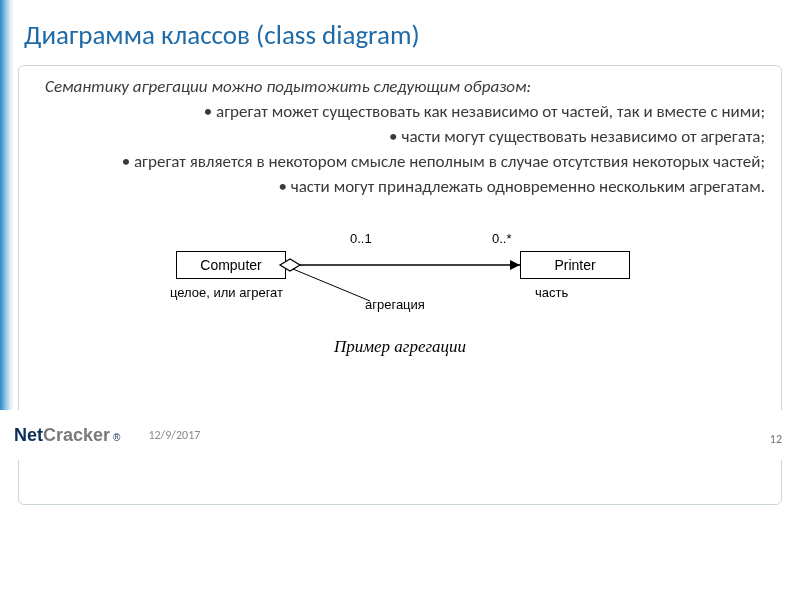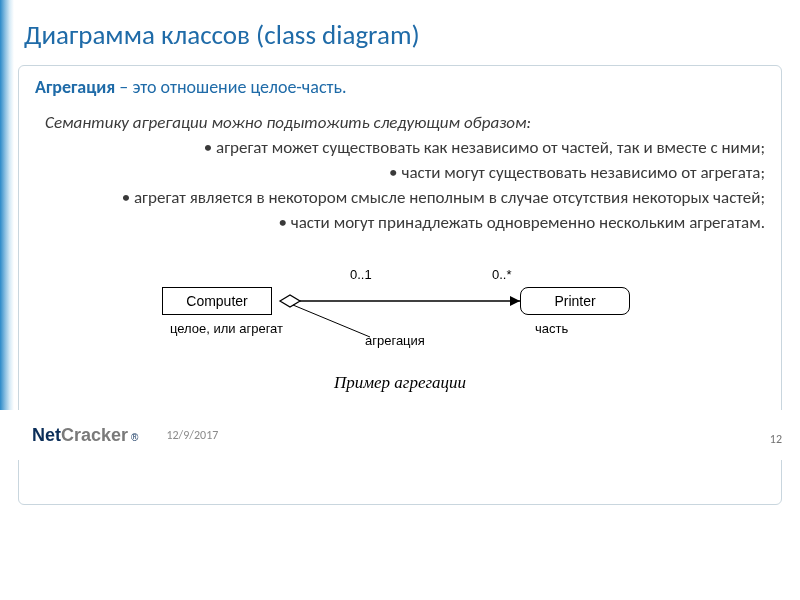--- a/index.html
+++ b/index.html
@@ -55,22 +55,22 @@
       font-family: Arial, sans-serif;
     }
     .class-box {
       position: absolute;
       border: 1.5px solid #000;
       background: #fff;
       font-size: 14px;
       text-align: center;
       padding: 5px 0;
     }
-    .class-left { left: 22px; top: 22px; width: 110px; }
-    .class-right { left: 380px; top: 22px; width: 110px; border-radius: 8px; }
+    .class-left { left: 36px; top: 22px; width: 110px; }
+    .class-right { left: 380px; top: 22px; width: 110px; }
     .label-caption {
       position: absolute;
       font-size: 13px;
       color: #000;
       font-family: Arial, sans-serif;
     }
     .caption-left { left: 30px; top: 56px; }
     .caption-right { left: 395px; top: 56px; }
     .caption-agg { left: 225px; top: 68px; }
     .mult-left { left: 210px; top: 2px; font-size: 13px; }
@@ -85,21 +85,21 @@
       font-family: 'Times New Roman', serif;
     }
     .footer {
       position: absolute;
       bottom: 0;
       left: 0;
       right: 0;
       height: 50px;
       display: flex;
       align-items: center;
-      padding: 0 32px;
+      padding: 0 14px;
       background: #fff;
     }
     .logo {
       display: flex;
       align-items: baseline;
       font-family: 'Segoe UI', Arial, sans-serif;
       margin-right: 28px;
     }
     .logo-net { color: #0b2e59; font-weight: 700; font-size: 18px; }
     .logo-cracker { color: #7a7a7a; font-weight: 700; font-size: 18px; }
@@ -128,23 +128,20 @@
 </head>
 <body>
 
 <div class="slide">
 
   <div class="header">
     <div class="title">Диаграмма классов (class diagram)</div>
   </div>
 
   <div class="content-card">
-    <div class="definition">
-      <span class="definition-term">Агрегация</span><span> – это отношение целое-часть.</span>
-    </div>
 
     <div class="body-text">
       <div class="intro">Семантику агрегации можно подытожить следующим образом:</div>
       <div class="bullet">• <span>агрегат может существовать как независимо от частей, так и вместе с ними;</span></div>
       <div class="bullet">• <span>части могут существовать независимо от агрегата;</span></div>
       <div class="bullet">• <span>агрегат является в некотором смысле неполным в случае отсутствия некоторых частей;</span></div>
       <div class="bullet">• <span>части могут принадлежать одновременно нескольким агрегатам.</span></div>
     </div>
 
     <div class="diagram-area">

